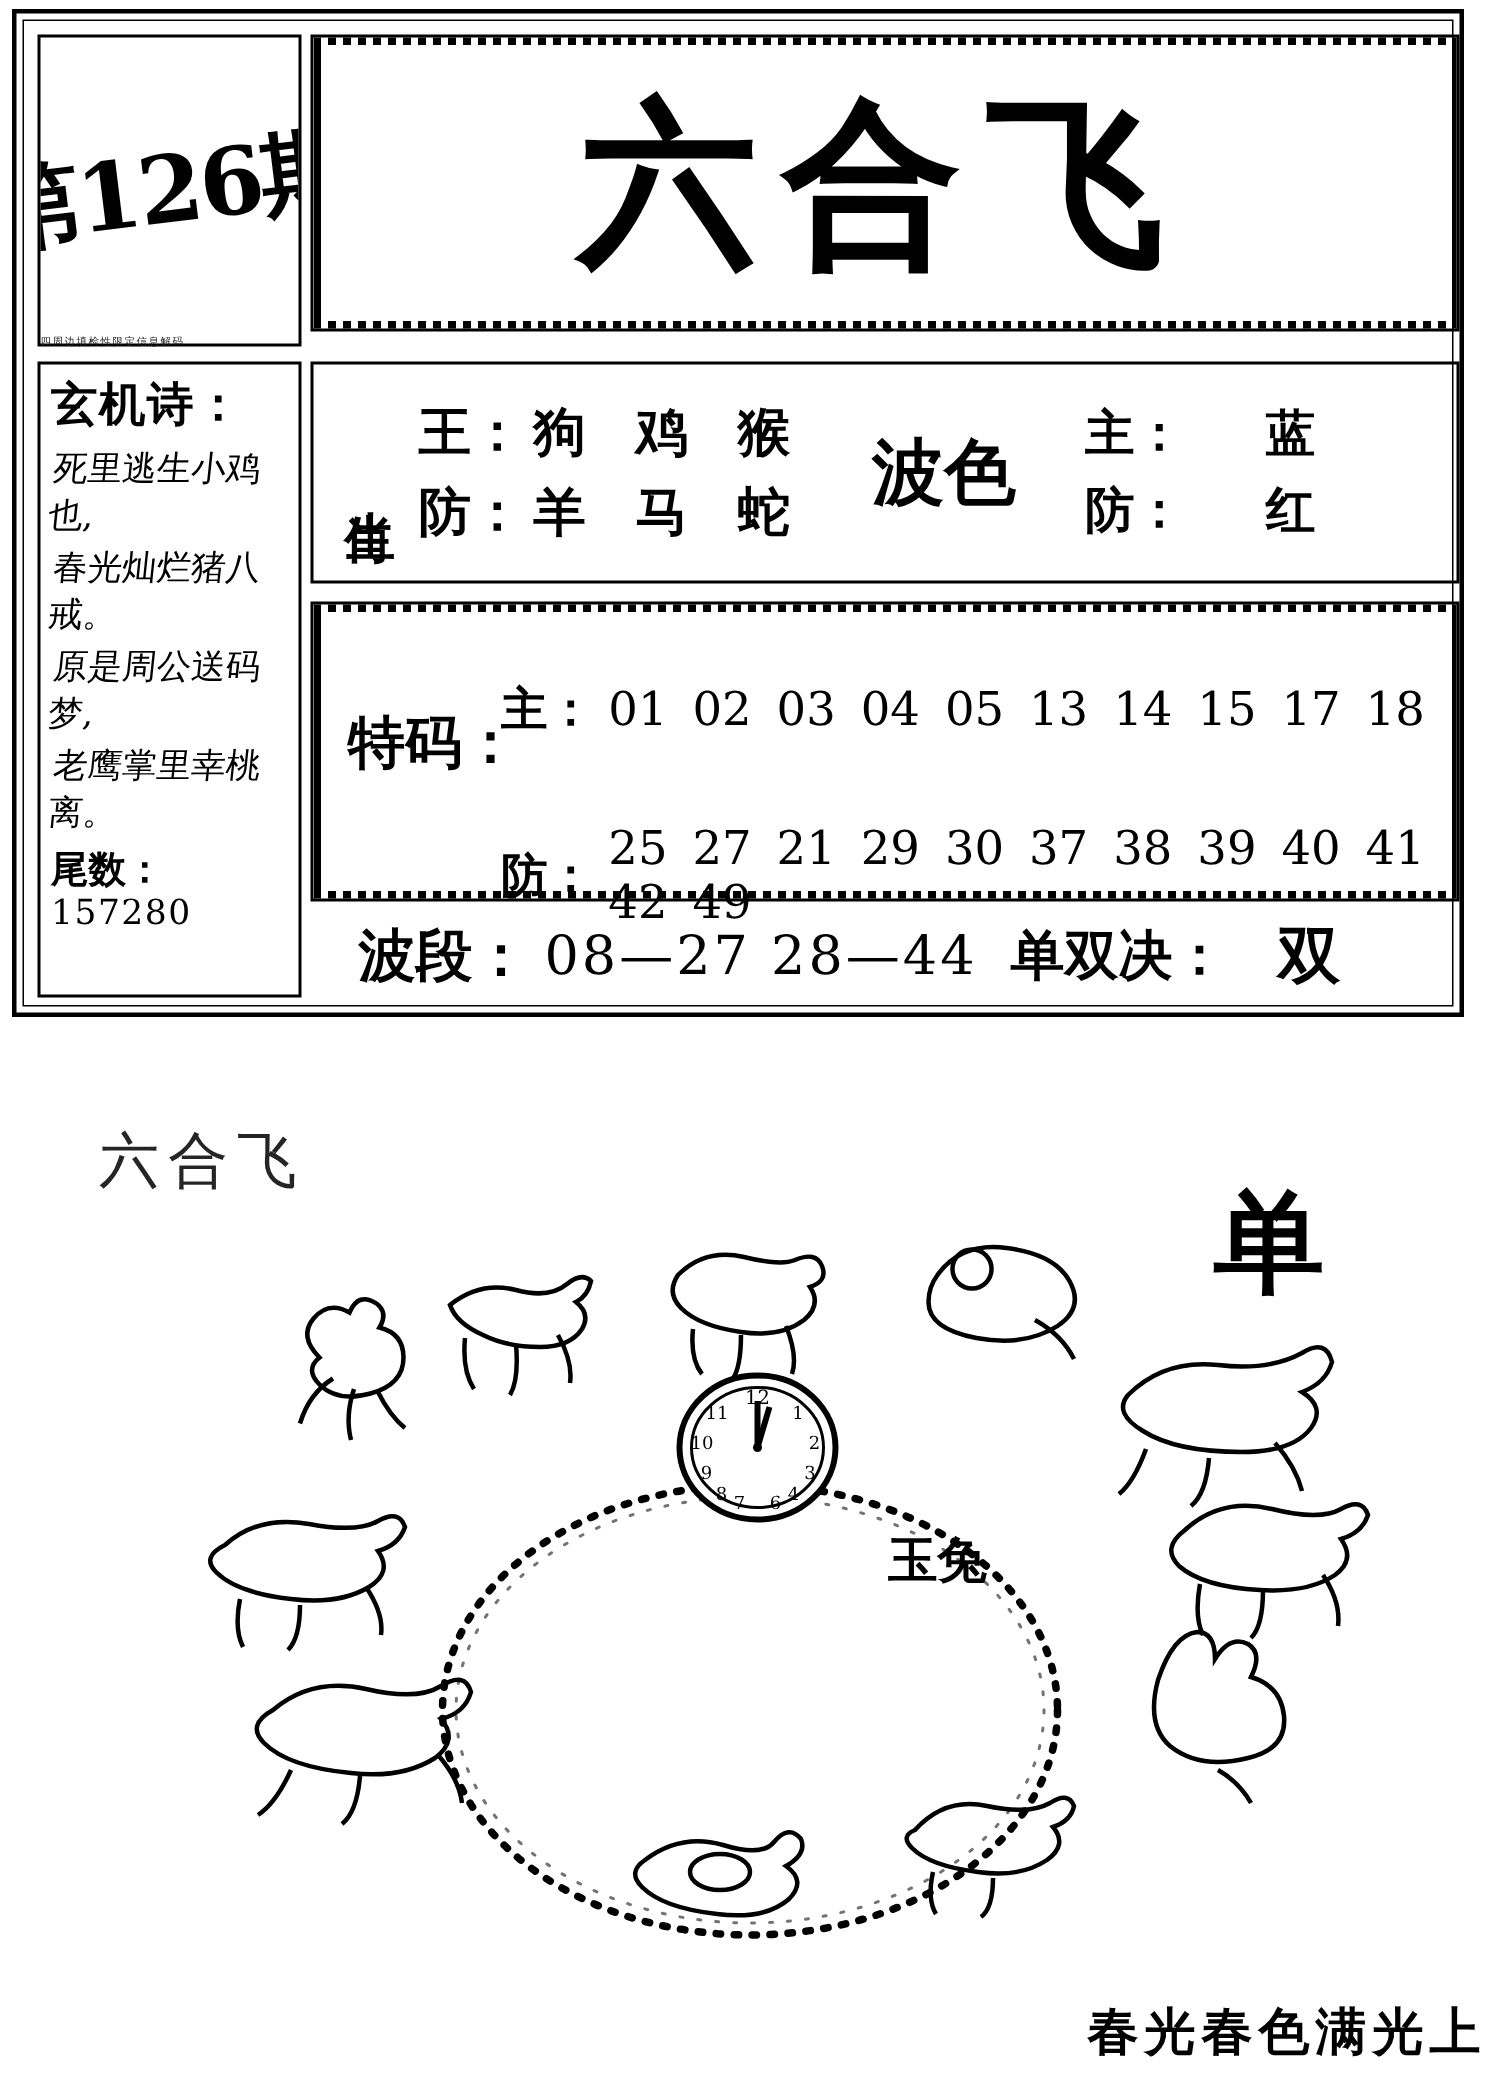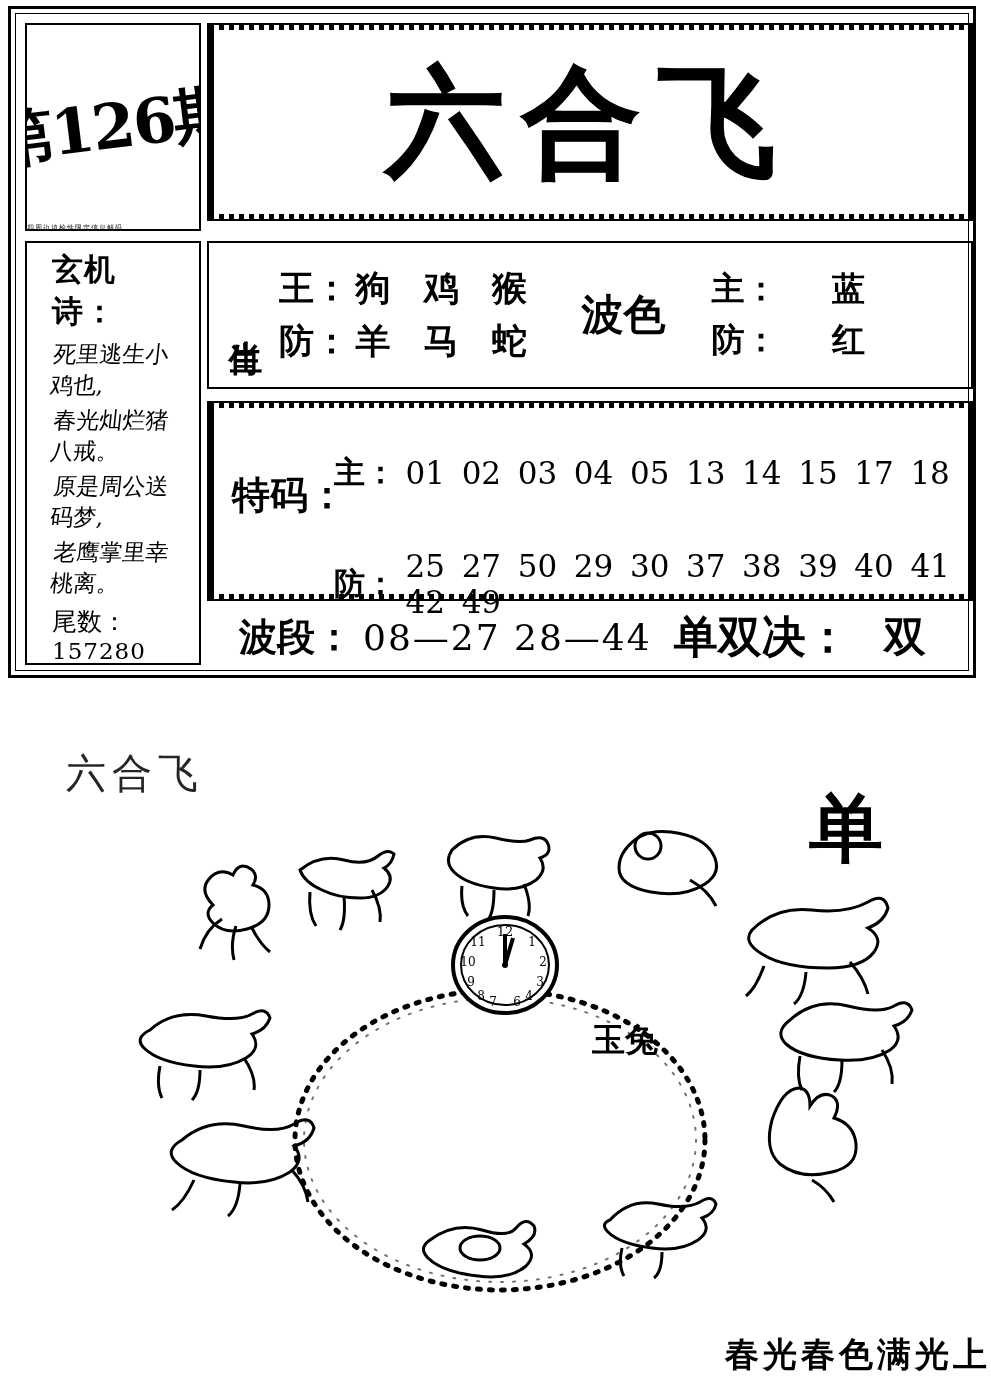--- a/index.html
+++ b/index.html
@@ -17,37 +17,37 @@
         transform:rotate(-7deg);white-space:nowrap;}
 
   
   .titlebox{position:absolute;left:196px;top:14px;width:766px;height:198px;border:2px solid #000;box-sizing:border-box;
             background:repeating-linear-gradient(90deg,#000 0 5px,#fff 5px 10px);padding:5px;}
   .titlebox-inner{width:100%;height:100%;background:#fff;display:flex;align-items:center;justify-content:center;}
   .bigtitle{font-family:"DejaVu Serif","Liberation Serif",serif;font-weight:bold;font-size:118px;letter-spacing:18px;
             line-height:1;-webkit-text-stroke:1px #000;}
 
   
-  .poem{position:absolute;left:14px;top:232px;width:176px;height:424px;border:2px solid #000;box-sizing:border-box;padding:6px 25px;}
+  .poem{position:absolute;left:14px;top:232px;width:176px;height:424px;border:2px solid #000;box-sizing:border-box;padding:6px 7px;}
   .poem h3{margin:0 0 6px 0;font-family:"DejaVu Serif","Liberation Serif",serif;font-size:31px;font-weight:bold;letter-spacing:1px;}
   .poem p{margin:0 0 4px 0;font-family:"DejaVu Serif","Liberation Serif",serif;font-size:23px;letter-spacing:0px;
           transform:skewX(-6deg);}
-  .poem .tailhead{margin-top:6px;font-family:"DejaVu Serif","Liberation Serif",serif;font-size:25px;font-weight:normal;}
+  .poem .tailhead{margin-top:6px;font-family:"DejaVu Serif","Liberation Serif",serif;font-size:25px;font-weight:bold;}
   .poem .tailnums{font-family:"DejaVu Serif","Liberation Serif",serif;font-size:23px;letter-spacing:1px;}
 
   
   .zrow{position:absolute;left:196px;top:232px;width:766px;height:148px;border:2px solid #000;box-sizing:border-box;
         display:flex;align-items:center;}
   .zlabel{font-family:"DejaVu Serif","Liberation Serif",serif;font-size:34px;font-weight:bold;
           writing-mode:vertical-rl;letter-spacing:2px;margin:0 10px 0 14px;transform:rotate(0deg);}
   .zcol{display:flex;flex-direction:column;justify-content:center;gap:6px;}
   .zline{display:flex;align-items:center;font-family:"DejaVu Serif","Liberation Serif",serif;font-size:35px;font-weight:bold;}
   .zline .k{width:66px;}
   .zline .v span{display:inline-block;min-width:56px;text-align:center;}
-  .bocolor{margin-left:44px;font-family:"DejaVu Serif","Liberation Serif",serif;font-size:42px;font-weight:bold;}
+  .bocolor{margin-left:44px;font-family:"DejaVu Serif","Liberation Serif",serif;font-size:48px;font-weight:bold;}
   .bcol{margin-left:46px;display:flex;flex-direction:column;justify-content:center;gap:6px;}
   .bline{display:flex;align-items:center;font-family:"DejaVu Serif","Liberation Serif",serif;font-size:33px;font-weight:bold;}
   .bline .k{width:92px;}
   .bline .v{width:90px;text-align:center;}
 
   
   .special{position:absolute;left:196px;top:392px;width:766px;height:200px;border:2px solid #000;box-sizing:border-box;
            background:repeating-linear-gradient(90deg,#000 0 5px,#fff 5px 10px);padding:5px;}
   .special-inner{width:100%;height:100%;background:#fff;position:relative;}
   .tm-label{position:absolute;left:18px;top:62px;font-family:"DejaVu Serif","Liberation Serif",serif;font-size:38px;font-weight:bold;}
@@ -55,21 +55,21 @@
   .numrow .k{font-size:31px;font-weight:bold;width:60px;}
   .numrow .nums span{display:inline-block;width:51px;text-align:right;font-size:31px;}
   .row-main{left:120px;top:44px;}
   .row-def{left:120px;top:140px;}
 
   
   .band{position:absolute;left:204px;top:600px;width:766px;height:56px;display:flex;align-items:center;
         font-family:"DejaVu Serif","Liberation Serif",serif;margin-left:24px;}
   .band .bk{font-size:38px;font-weight:bold;}
   .band .bv{font-size:36px;margin-left:10px;letter-spacing:2px;}
-  .band .bk2{font-size:44px;font-weight:bold;margin-left:22px;}
+  .band .bk2{font-size:36px;font-weight:bold;margin-left:22px;}
   .band .bv2{font-size:42px;font-weight:bold;margin-left:34px;}
 
   
   .art{position:absolute;left:0;top:700px;width:991px;height:688px;}
   .art svg{position:absolute;left:0;top:0;}
   .dan{position:absolute;right:108px;top:80px;font-family:"DejaVu Serif","Liberation Serif",serif;font-size:74px;font-weight:bold;}
   .yutu{position:absolute;left:592px;top:318px;font-family:"DejaVu Serif","Liberation Serif",serif;font-size:33px;font-weight:bold;}
   .footline1{position:absolute;left:0;top:572px;width:991px;text-align:center;
         font-family:"DejaVu Serif","Liberation Serif",serif;font-size:40px;font-weight:bold;letter-spacing:3px;}
   .footline1 .gap{display:inline-block;width:26px;}
@@ -160,21 +160,21 @@
             <span>17</span>
             <span>18</span>
           </div>
         </div>
 
         <div class="numrow row-def">
           <div class="k">防：</div>
           <div class="nums">
             <span>25</span>
             <span>27</span>
-            <span>50</span>
+            <span>21</span>
             <span>29</span>
             <span>30</span>
             <span>37</span>
             <span>38</span>
             <span>39</span>
             <span>40</span>
             <span>41</span>
             <span>42</span>
             <span>49</span>
           </div>

